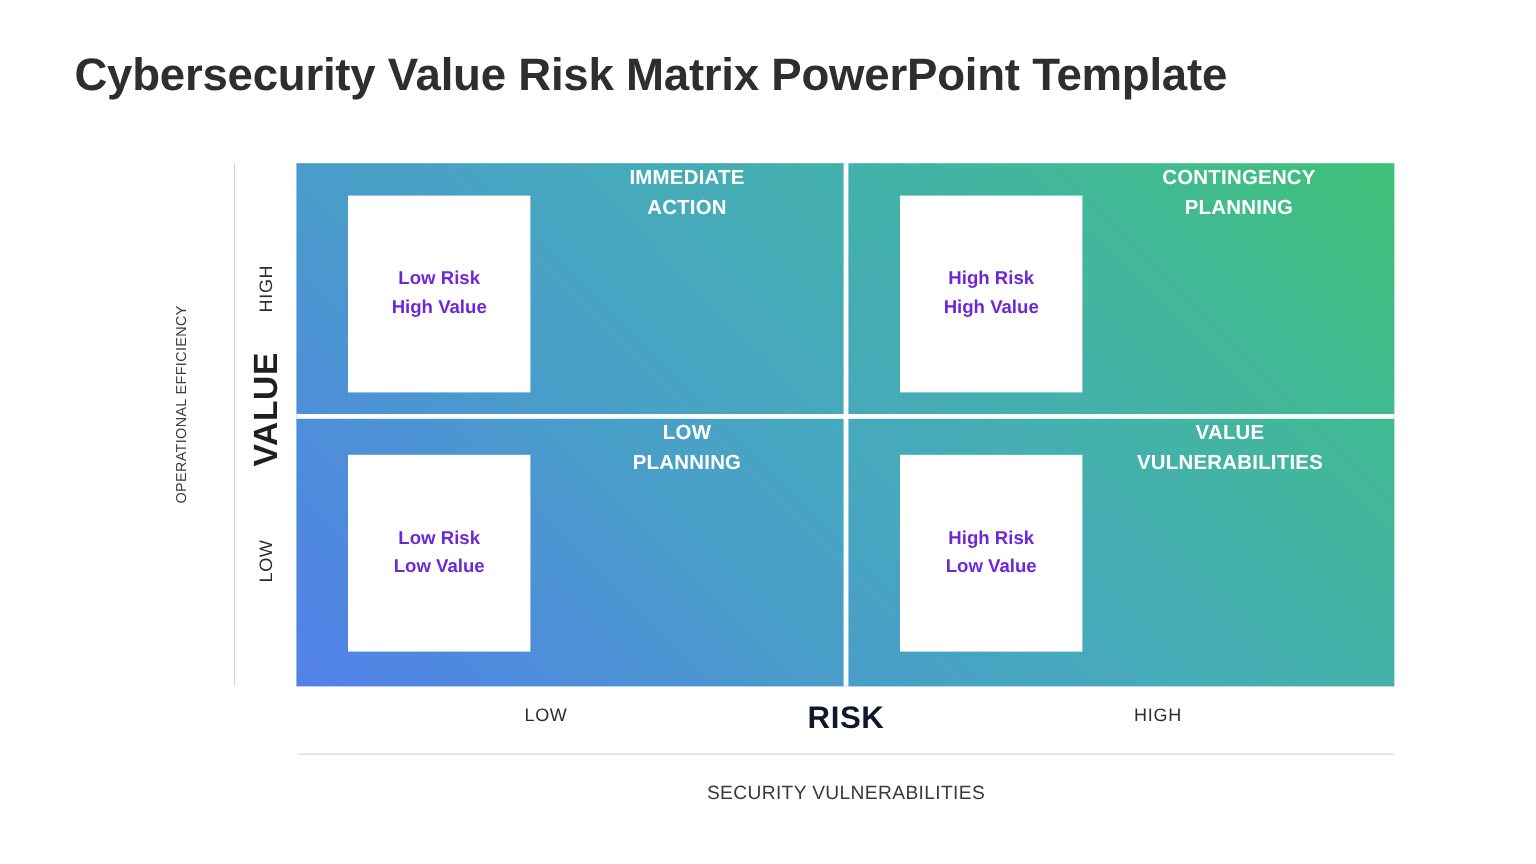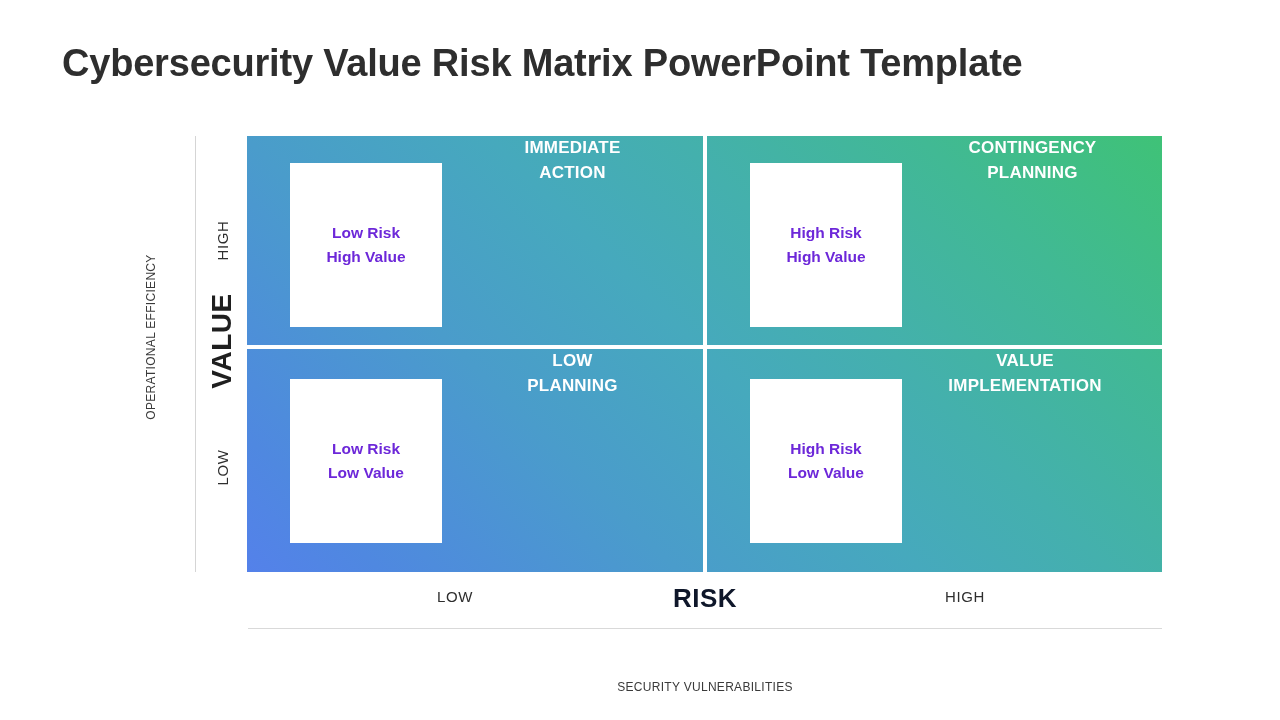--- a/index.html
+++ b/index.html
@@ -203,27 +203,26 @@
     width: 914px;
     height: 1px;
     background: #d9d9d9;
   }
 
   .x-axis-sub {
     position: absolute;
     left: 505px;
     top: 653px;
     width: 400px;
-    font-size: 12px;
+    font-size: 16px;
     font-weight: 400;
     letter-spacing: 0.3px;
     color: #3a3a3a;
     text-align: center;
     white-space: nowrap;
-    margin-top: 27px;
   }
 </style>
 </head>
 <body>
 
 <div class="slide-title">Cybersecurity Value Risk Matrix PowerPoint Template</div>
 
 <div class="matrix-wrap">
   <div class="matrix-grid"></div>
   <div class="divider-v"></div>
@@ -277,21 +276,21 @@
   <div class="quadrant q-br">
     <div class="white-card">
       <div class="card-text">
         <span>High Risk</span><br>
         <span>Low Value</span>
       </div>
     </div>
     <div class="action-label">
       <div>
         <span>VALUE</span><br>
-        <span>IMPLEMENTATION</span>
+        <span>VULNERABILITIES</span>
       </div>
     </div>
   </div>
 </div>
 
 <div class="y-axis-line"></div>
 <div class="y-tick y-tick-high">HIGH</div>
 <div class="y-tick y-tick-low">LOW</div>
 <div class="y-axis-title">VALUE</div>
 <div class="y-axis-sub">OPERATIONAL EFFICIENCY</div>

